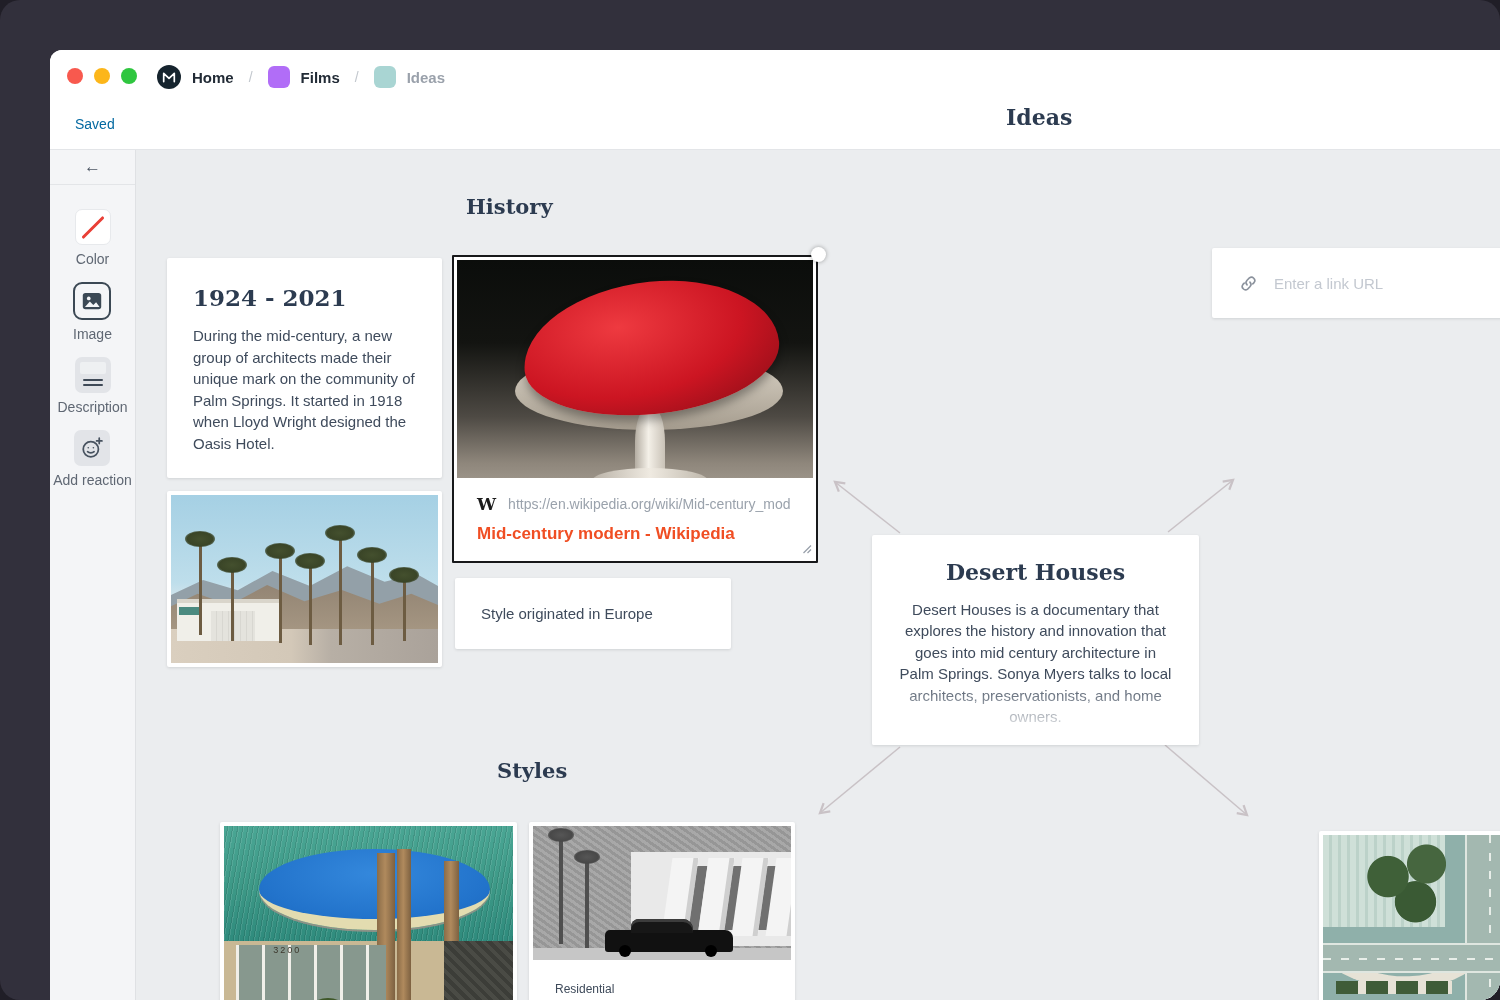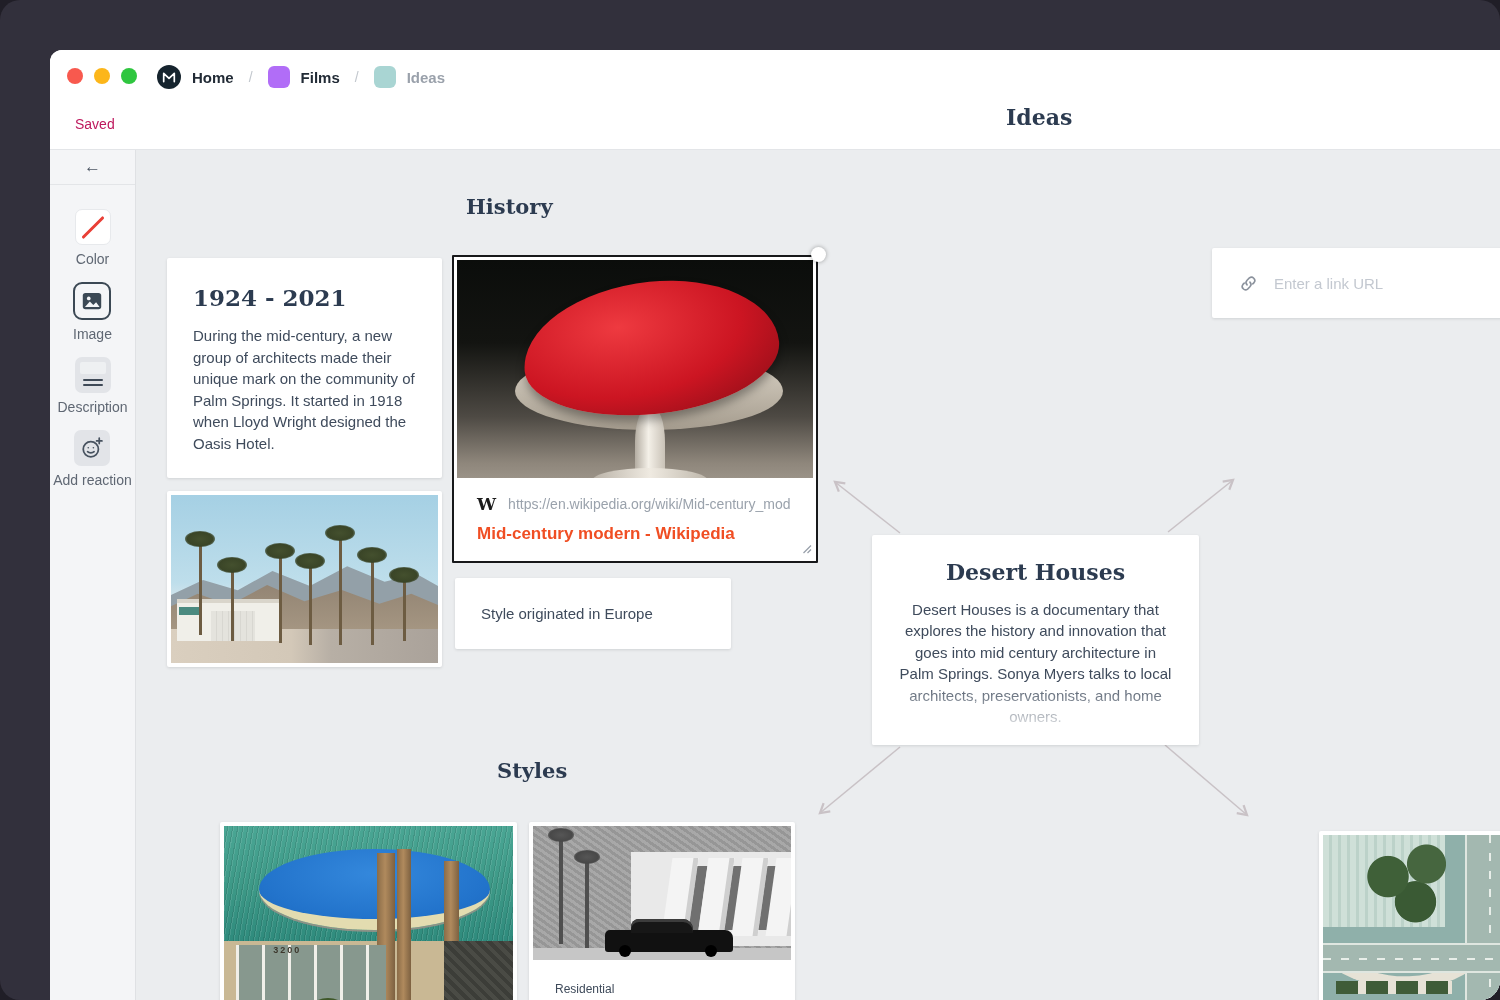--- a/index.html
+++ b/index.html
@@ -19,21 +19,21 @@
   }
   
   .header { position:absolute; left:0; top:0; width:100%; height:100px; background:#fff; border-bottom:1px solid #e3e5e8;padding-left:25px; }
   .traffic { position:absolute; left:17px; top:18px; display:flex; gap:11px; }
   .dot { width:16px; height:16px; border-radius:50%; }
   .breadcrumb { position:absolute; left:107px; top:14px; height:26px; display:flex; align-items:center; gap:11px; }
   .crumb-label { font-size:15px; font-weight:700; color:#222b36; }
   .crumb-label.current { color:#9aa1ab; }
   .crumb-sep { font-size:14px; color:#c2c7cd; margin:0 4px; }
   .board-swatch { width:22px; height:22px; border-radius:6px; }
-  .saved { position:absolute; left:25px; top:66px; font-size:14px; color:#be185d; }
+  .saved { position:absolute; left:25px; top:66px; font-size:14px; color:#0369a1; }
   .window-title {
     position:absolute; left:956px; top:54px; font-family:"DejaVu Serif","Liberation Serif",serif;
     font-size:22px; font-weight:700; color:#2c3b50;
   }
   
   .sidebar {
     position:absolute; left:0; top:100px; width:86px; height:850px;
     background:#f4f5f7; border-right:1px solid #dfe1e4;
   }
   .back-row { height:35px; display:flex; align-items:center; justify-content:center; border-bottom:1px solid #e3e5e8; cursor:pointer; }
@@ -123,21 +123,21 @@
   .canopy-img { position:relative; width:100%; height:100%; overflow:hidden; background:#c9b894; }
   .canopy-roof { position:absolute; left:-6%; top:0; width:112%; height:60%;
     background:repeating-linear-gradient(100deg,rgba(0,0,0,.10) 0 1px,rgba(255,255,255,.10) 1px 2px,rgba(0,0,0,0) 2px 5px),
       linear-gradient(180deg,#4aa694 0%,#3c9886 55%,#2f8b7d 100%); }
   .canopy-hole { position:absolute; left:12%; top:12%; width:80%; height:42%; border-radius:50%;
     background:radial-gradient(ellipse at 50% 35%,#3488dc 0%,#2273cb 70%,#1d68bd 100%);
     border-bottom:11px solid #e3dcb0; box-shadow:0 2px 0 #8b9287; }
   .ctrunk { position:absolute; background:linear-gradient(90deg,#8a6c48,#b08a5d 45%,#7d6141); }
   .store-glass { position:absolute; left:4%; bottom:0; width:52%; height:38%;
     background:repeating-linear-gradient(90deg,#f0efe9 0 3px,#87988e 3px 26px); }
-  .store-sign { position:absolute; left:17%; bottom:33%; font-size:9px; letter-spacing:2px; color:#3c372c; font-weight:700; }
+  .store-sign { position:absolute; left:17%; bottom:33%; font-size:9px; letter-spacing:2px; color:#3c372c; font-weight:400; }
   .store-dark { position:absolute; right:0; bottom:0; width:24%; height:40%;
     background:repeating-linear-gradient(45deg,#4a4b45 0 4px,#3c3d38 4px 8px); }
   .store-fern { position:absolute; left:30%; bottom:0; width:34px; height:20px; border-radius:50% 50% 0 0;
     background:radial-gradient(ellipse at 50% 100%,#4d6b33 0%,#3e5729 70%,rgba(62,87,41,0) 100%); }
   
   .residential-card { left:393px; top:672px; width:266px; height:210px; padding:4px; }
   .res-img { position:relative; width:100%; height:134px; overflow:hidden;
     background:repeating-linear-gradient(35deg,#969696 0 3px,#a8a8a8 3px 6px); }
   .res-wall { position:absolute; right:0; bottom:14px; width:62%; height:70%; background:#e9e9e9; }
   .res-pillar { position:absolute; bottom:24px; width:26px; height:78px; background:#f4f4f4;

